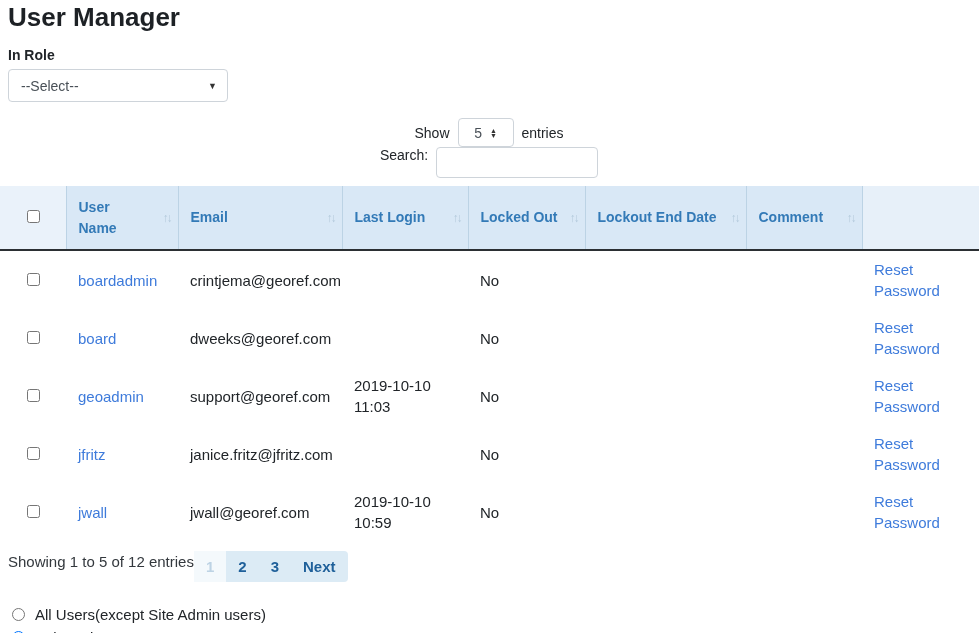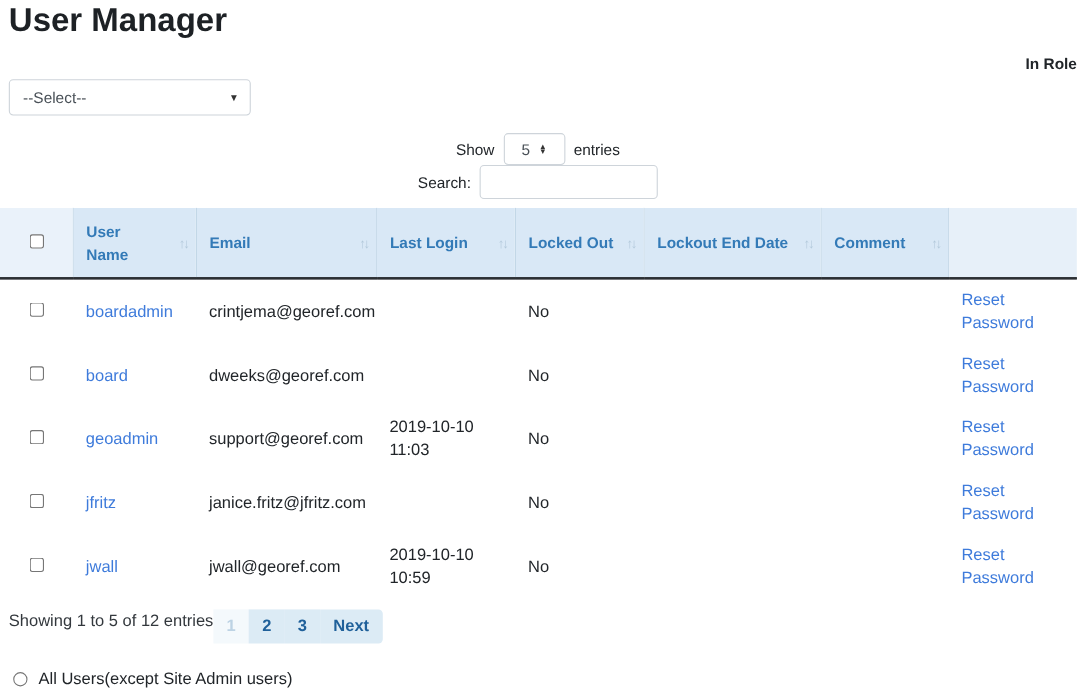--- a/index.html
+++ b/index.html
@@ -8,24 +8,24 @@
     width: 979px; height: 633px;
     font-family: "Liberation Sans", sans-serif;
     font-size: 14px;
     color: #212529;
     background: #ffffff;
     overflow: hidden;
   }
 
   
   .page-title {
-    font-size: 30px; font-weight: 700; color: #1d2125;
+    font-size: 26px; font-weight: 700; color: #1d2125;
     margin: 2px 8px 14px 8px;
   }
-  .role-label { font-weight: 700; margin: 0 0 6px 8px; font-size: 14px; text-align: right; }
+  .role-label { font-weight: 700; margin: 0 0 6px 8px; font-size: 14px; }
   .select-box {
     margin-left: 8px;
     width: 220px; height: 33px;
     border: 1px solid #ced4da; border-radius: 4px;
     background: #fff;
     display: flex; align-items: center; justify-content: space-between;
     padding: 0 10px 0 12px;
     color: #495057; cursor: pointer; gap: 12px;
   }
   .select-box .caret { font-size: 9px; color: #333; }
@@ -37,21 +37,21 @@
     flex-direction: column;
   }
   .length-control { display: flex; align-items: center; gap: 8px; }
   .num-select {
     width: 56px; height: 29px;
     border: 1px solid #ced4da; border-radius: 4px;
     display: flex; align-items: center; justify-content: center; gap: 8px;
     color: #495057; cursor: pointer; background: #fff;
   }
   .spinner { display: flex; flex-direction: column; line-height: 5px; font-size: 7px; color: #333; }
-  .search-control { display: flex; align-items: center; gap: 8px; }
+  .search-control { display: flex; align-items: flex-start; gap: 8px; }
   .search-control input {
     width: 162px; height: 31px;
     border: 1px solid #ced4da; border-radius: 4px;
     padding: 0 8px; font-size: 14px; font-family: "Liberation Sans", sans-serif;
   }
 
   
   table { width: 979px; border-collapse: collapse; table-layout: fixed; }
   thead th {
     background: #d9e8f6;

